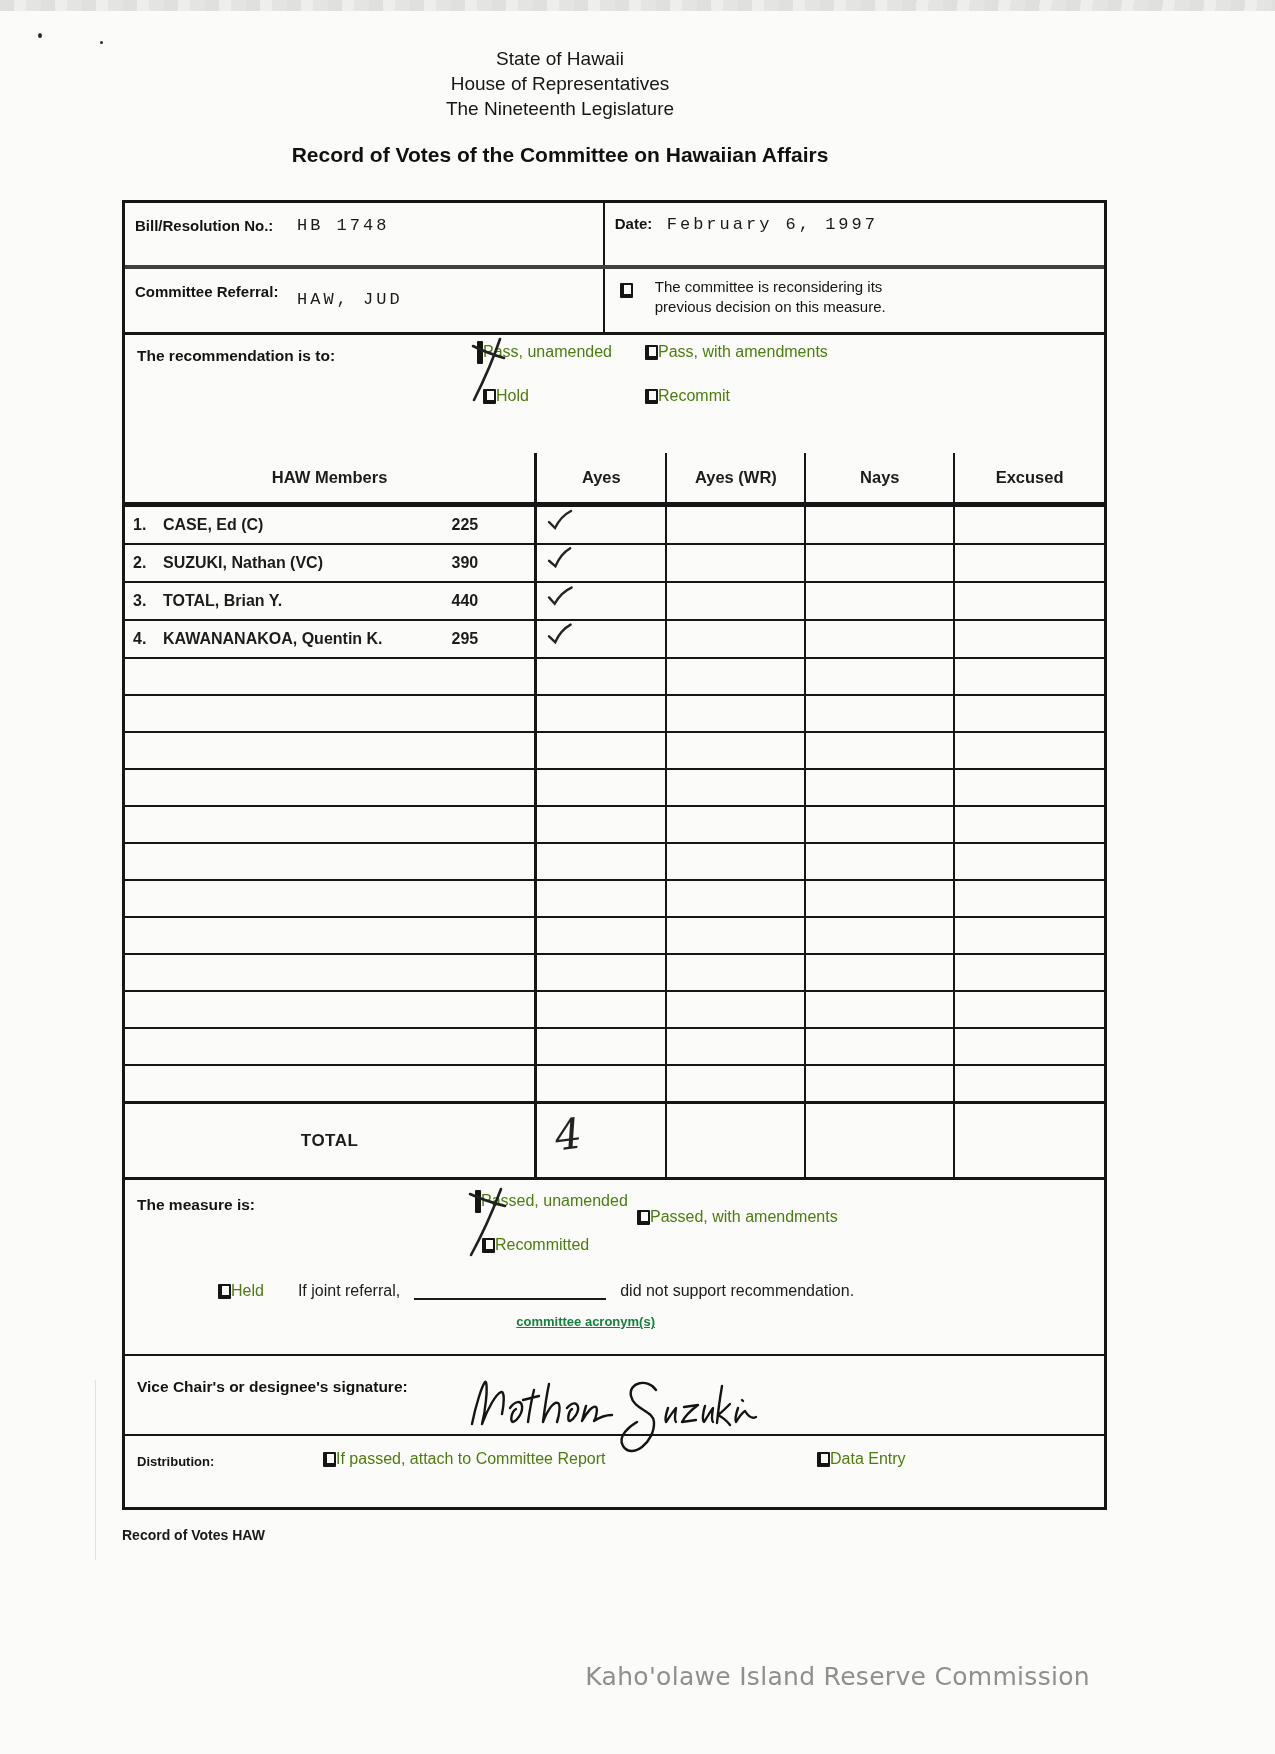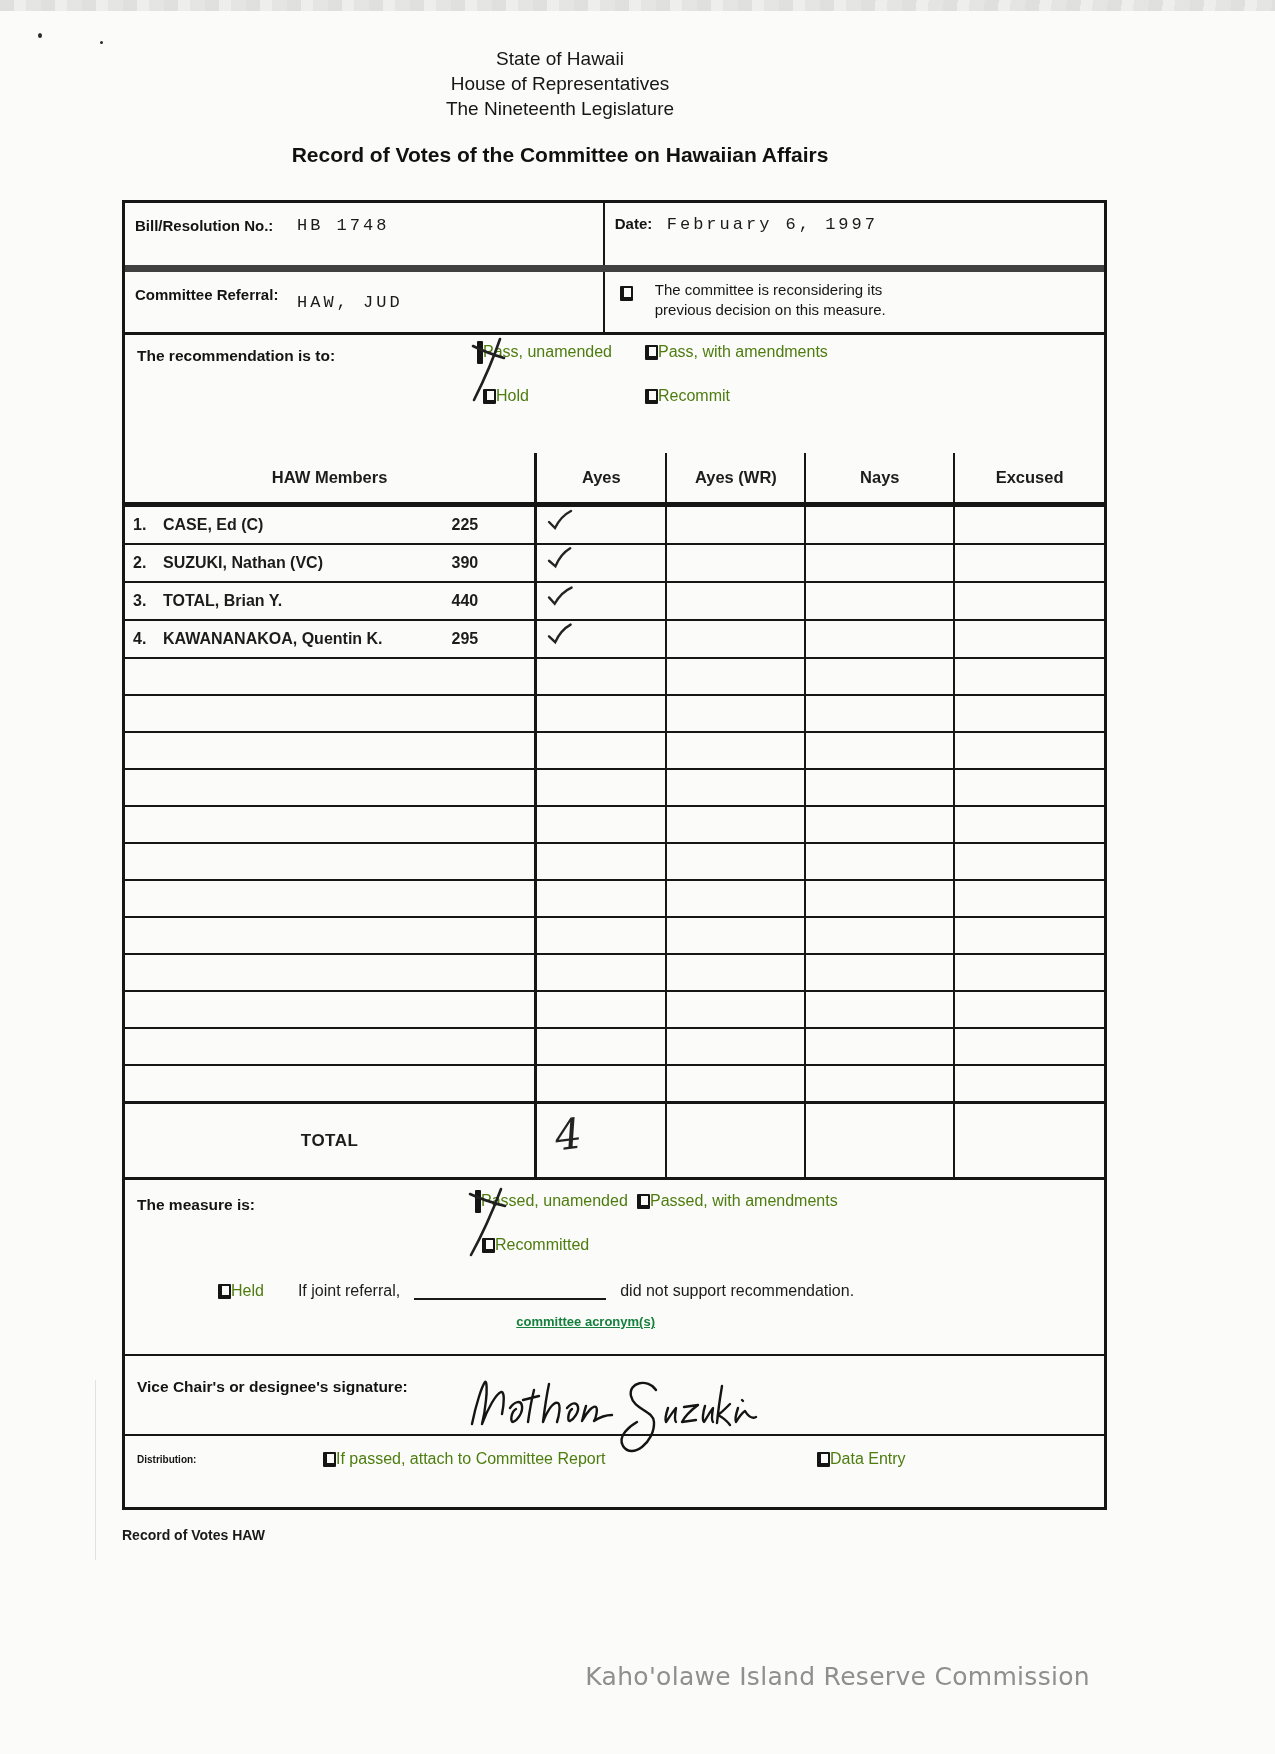--- a/index.html
+++ b/index.html
@@ -24,21 +24,21 @@
     font-size:21px; font-weight:bold; color:#111; }
 
   .formbox { position:absolute; left:122px; top:200px; width:985px; border:3px solid #161616; background:transparent; }
 
   .frow { position:relative; width:100%; }
   .split { display:grid; grid-template-columns:48.8% 51.2%; }
   .split > .cell-r { border-left:2px solid #161616; position:relative; }
   .cell { position:relative; }
 
   .row-bill { height:62px; }
-  .row-referral { height:67px; border-top:7px solid #404040; }
+  .row-referral { height:67px; border-top:4px solid #404040; }
   .row-reco { height:121px; border-top:3px solid #161616; }
   .row-measure { height:177px; border-top:3px solid #161616; }
   .row-sign { height:80px; border-top:2px solid #161616; }
   .row-dist { height:73px; border-top:2px solid #161616; }
 
   .lbl { font-weight:bold; font-size:15px; color:#141414; }
   .type { font-family:"Liberation Mono", monospace; font-size:17px; letter-spacing:3px; color:#1b1b1b; }
 
   .bill-lbl { position:absolute; left:10px; top:14px; }
   .bill-val { position:absolute; left:172px; top:13px; }
@@ -79,33 +79,33 @@
   .mroom { margin-right:56px; }
   .aye-check { position:absolute; left:8px; top:2px; }
   .aye-check path { stroke:#242424; stroke-width:2.4; fill:none; stroke-linecap:round; }
   .total-row { height:76px; border-top:3px solid #161616; }
   .total-lbl { display:flex; align-items:center; justify-content:center; font-weight:bold; font-size:17px; letter-spacing:.5px; }
   .hand-total { position:absolute; left:18px; top:6px; font-family:"DejaVu Serif", serif; font-style:italic;
     font-size:42px; font-weight:normal; color:#232323; transform:rotate(-7deg); }
 
   .meas-lbl { position:absolute; left:12px; top:16px; font-size:15.5px; }
   .meas-a1 { position:absolute; left:350px; top:12px; }
-  .meas-a2 { position:absolute; left:512px; top:12px;justify-content:center; }
+  .meas-a2 { position:absolute; left:512px; top:28px;justify-content:center; }
   .meas-b1 { position:absolute; left:357px; top:56px; }
   .meas-c  { position:absolute; left:93px; top:102px; display:flex; align-items:flex-end; gap:8px; font-size:16px; }
   .meas-c .opt { margin-right:26px; }
   .blank-line { display:inline-block; width:192px; border-bottom:2px solid #1a1a1a; height:16px; margin:0 6px; }
   .acronym-hint { position:absolute; left:320px; top:134px; width:210px; text-align:right;
     font-size:13px; font-weight:bold; color:#15803d;text-decoration:underline; }
 
   .sign-lbl { position:absolute; left:12px; top:22px; font-size:15.5px; }
   .sig-svg { position:absolute; left:335px; top:4px; overflow:visible; z-index:5; }
   .sig-svg path { stroke:#141414; stroke-width:2.4; fill:none; stroke-linecap:round; stroke-linejoin:round; }
 
-  .dist-lbl { position:absolute; left:12px; top:18px; font-size:10px; }
+  .dist-lbl { position:absolute; left:12px; top:18px; font-size:13px; }
   .dist-o1 { position:absolute; left:190px; top:14px;margin-left:8px; }
   .dist-o2 { position:absolute; left:692px; top:14px; }
 
   .foot-caption { position:absolute; left:122px; top:1527px; font-size:14px; font-weight:bold; color:#1a1a1a; }
   .watermark { position:absolute; right:185px; top:1662px; font-size:25px; color:#8f8f8f;
     font-family:"DejaVu Sans", sans-serif; letter-spacing:.3px; }
 </style>
 </head>
 <body>
 

